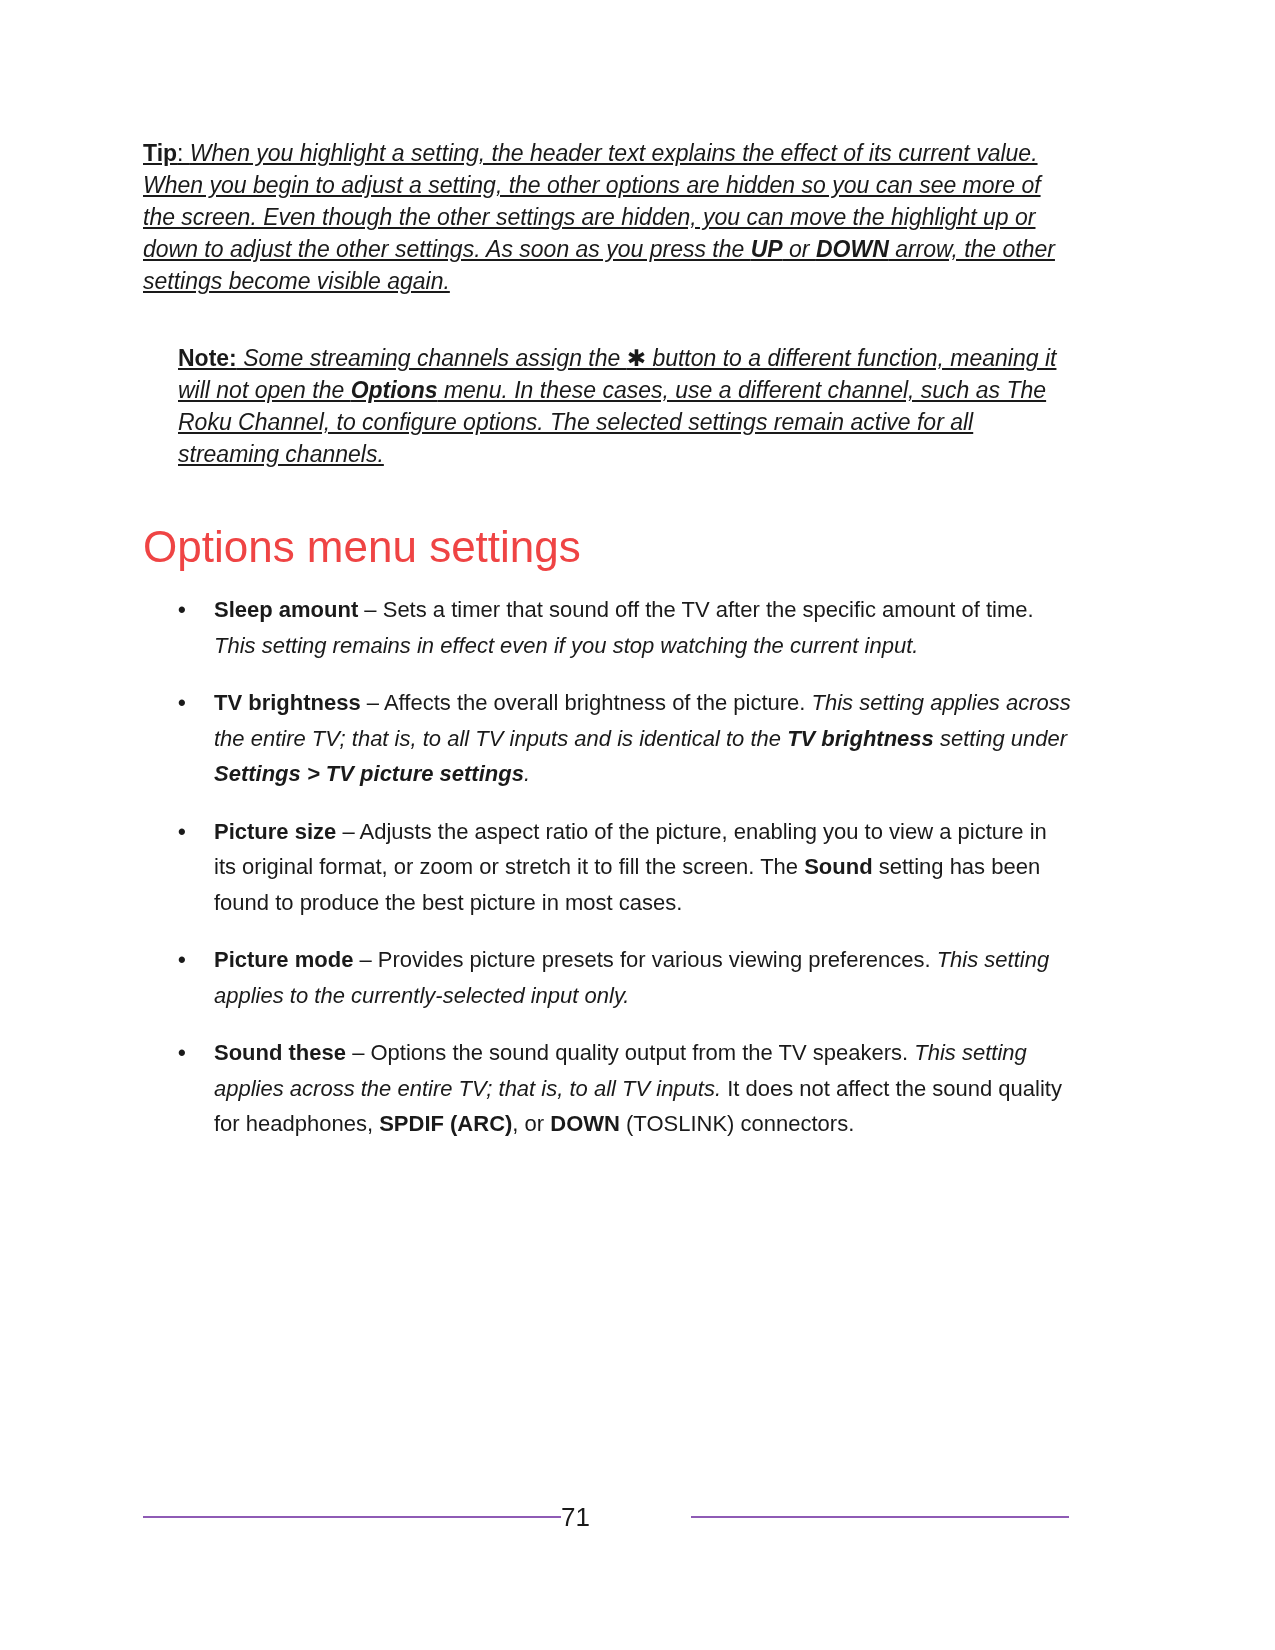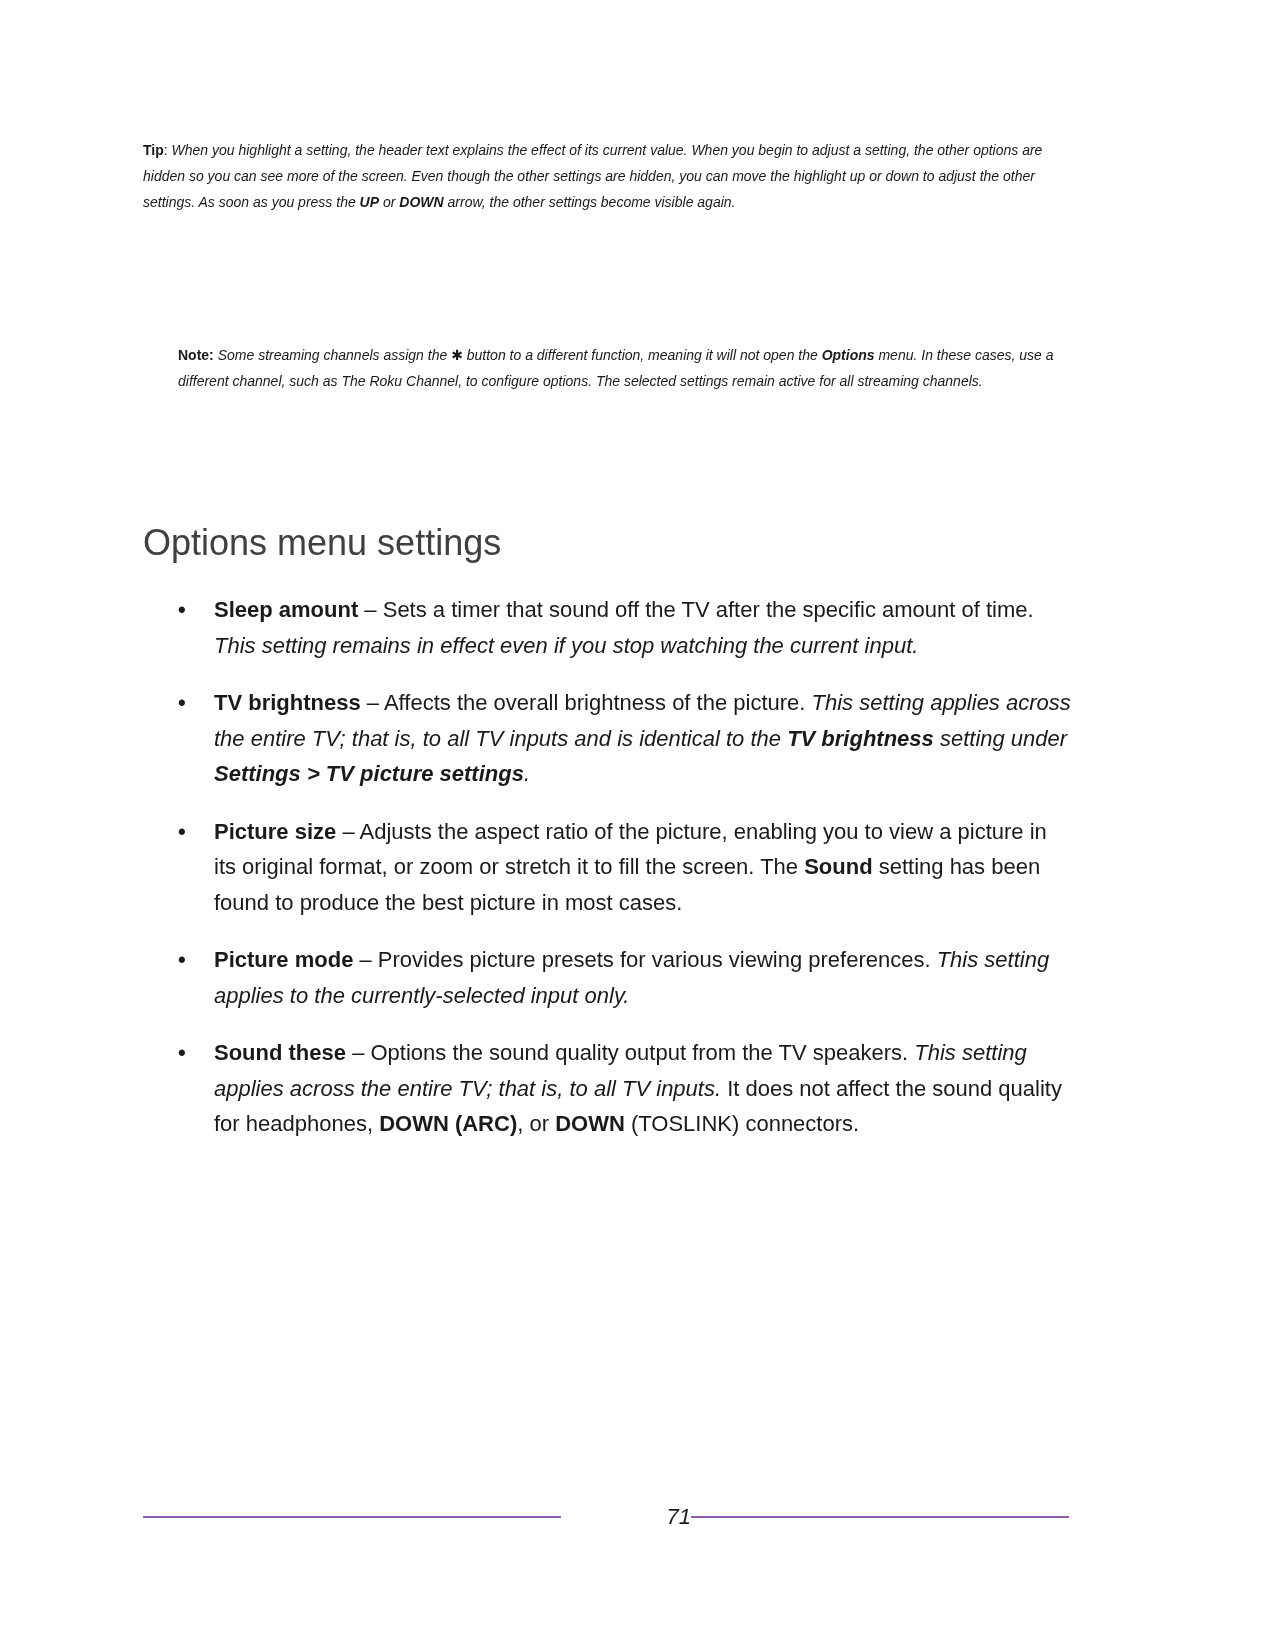--- a/index.html
+++ b/index.html
@@ -4,51 +4,51 @@
   <style>
     html, body { margin: 0; padding: 0; background: #ffffff; }
     body {
       width: 1275px; height: 1650px; position: relative; overflow: hidden;
       font-family: "Liberation Sans", "DejaVu Sans", sans-serif;
       color: #1a1a1a;
     }
     .page { position: absolute; left: 0; top: 0; width: 1275px; height: 1650px; }
     .para {
       position: absolute; left: 143px; width: 930px;
-      font-size: 14px; line-height: 26px; font-weight: 300;
+      font-size: 23px; line-height: 32px; font-weight: 300; text-decoration: underline;
     }
     .tip { top: 137px; }
     .note { top: 342px; left: 178px; width: 895px; }
     .it { font-style: italic; }
     .b { font-weight: 700; }
     .bi { font-weight: 700; font-style: italic; }
     .lbl { font-weight: 700; font-style: normal; }
     .heading {
       position: absolute; left: 143px; top: 522px;
-      font-size: 36px; font-weight: 400; color: #404040; margin: 0;
+      font-size: 44px; font-weight: 400; color: #ef4444; margin: 0;
     }
     ul.opts {
       position: absolute; left: 178px; top: 592px; width: 895px;
       margin: 0; padding: 0; list-style: none;
       font-size: 22px; line-height: 35.5px; font-weight: 300;
     }
     ul.opts li { position: relative; padding-left: 36px; margin-bottom: 22px; }
     ul.opts li .bullet {
       position: absolute; left: 0; top: 0; width: 36px; font-weight: 700;
     }
     .footer {
       position: absolute; left: 143px; top: 1500px; width: 926px; height: 34px;
     }
     .rule {
       position: absolute; top: 16px; height: 2px; background: #8e5bb5;
     }
     .rule.left { left: 0; width: 418px; }
     .rule.right { left: 548px; width: 378px; }
-    .pnum-wrap { position: absolute; left: 418px; width: 130px; top: 0; text-align: right;
-      font-size: 22px; font-weight: 300; line-height: 34px; font-style: italic; }
+    .pnum-wrap { position: absolute; left: 418px; width: 130px; top: 0; text-align: left;
+      font-size: 26px; font-weight: 300; line-height: 34px; }
   </style>
 </head>
 <body>
 
 <div class="page">
 
   <p class="para tip" style="margin:0;">
     <span class="lbl">Tip</span><span>: </span><span class="it">When you highlight a setting, the header text explains the effect of its current value. When you begin to adjust a setting, the other options are hidden so you can see more of the screen. Even though the other settings are hidden, you can move the highlight up or down to adjust the other settings. As soon as you press the </span><span class="bi">UP</span><span class="it"> or </span><span class="bi">DOWN</span><span class="it"> arrow, the other settings become visible again.</span>
   </p>
 
@@ -70,21 +70,21 @@
     <li>
       <span class="bullet">•</span>
       <span class="b">Picture size</span><span> – Adjusts the aspect ratio of the picture, enabling you to view a picture in its original format, or zoom or stretch it to fill the screen. The </span><span class="b">Sound</span><span> setting has been found to produce the best picture in most cases.</span>
     </li>
     <li>
       <span class="bullet">•</span>
       <span class="b">Picture mode</span><span> – Provides picture presets for various viewing preferences. </span><span class="it">This setting applies to the currently-selected input only.</span>
     </li>
     <li>
       <span class="bullet">•</span>
-      <span class="b">Sound these</span><span> – Options the sound quality output from the TV speakers. </span><span class="it">This setting applies across the entire TV; that is, to all TV inputs.</span><span> It does not affect the sound quality for headphones, </span><span class="b">DOWN (ARC)</span><span>, or </span><span class="b">DOWN</span><span> (TOSLINK) connectors.</span>
+      <span class="b">Sound these</span><span> – Options the sound quality output from the TV speakers. </span><span class="it">This setting applies across the entire TV; that is, to all TV inputs.</span><span> It does not affect the sound quality for headphones, </span><span class="b">SPDIF (ARC)</span><span>, or </span><span class="b">DOWN</span><span> (TOSLINK) connectors.</span>
     </li>
   </ul>
 
   <div class="footer">
     <div class="rule left" style="background: rgb(142, 91, 181);"></div>
     <div class="pnum-wrap">71</div>
     <div class="rule right" style="background: rgb(142, 91, 181);"></div>
   </div>
 
 </div>

